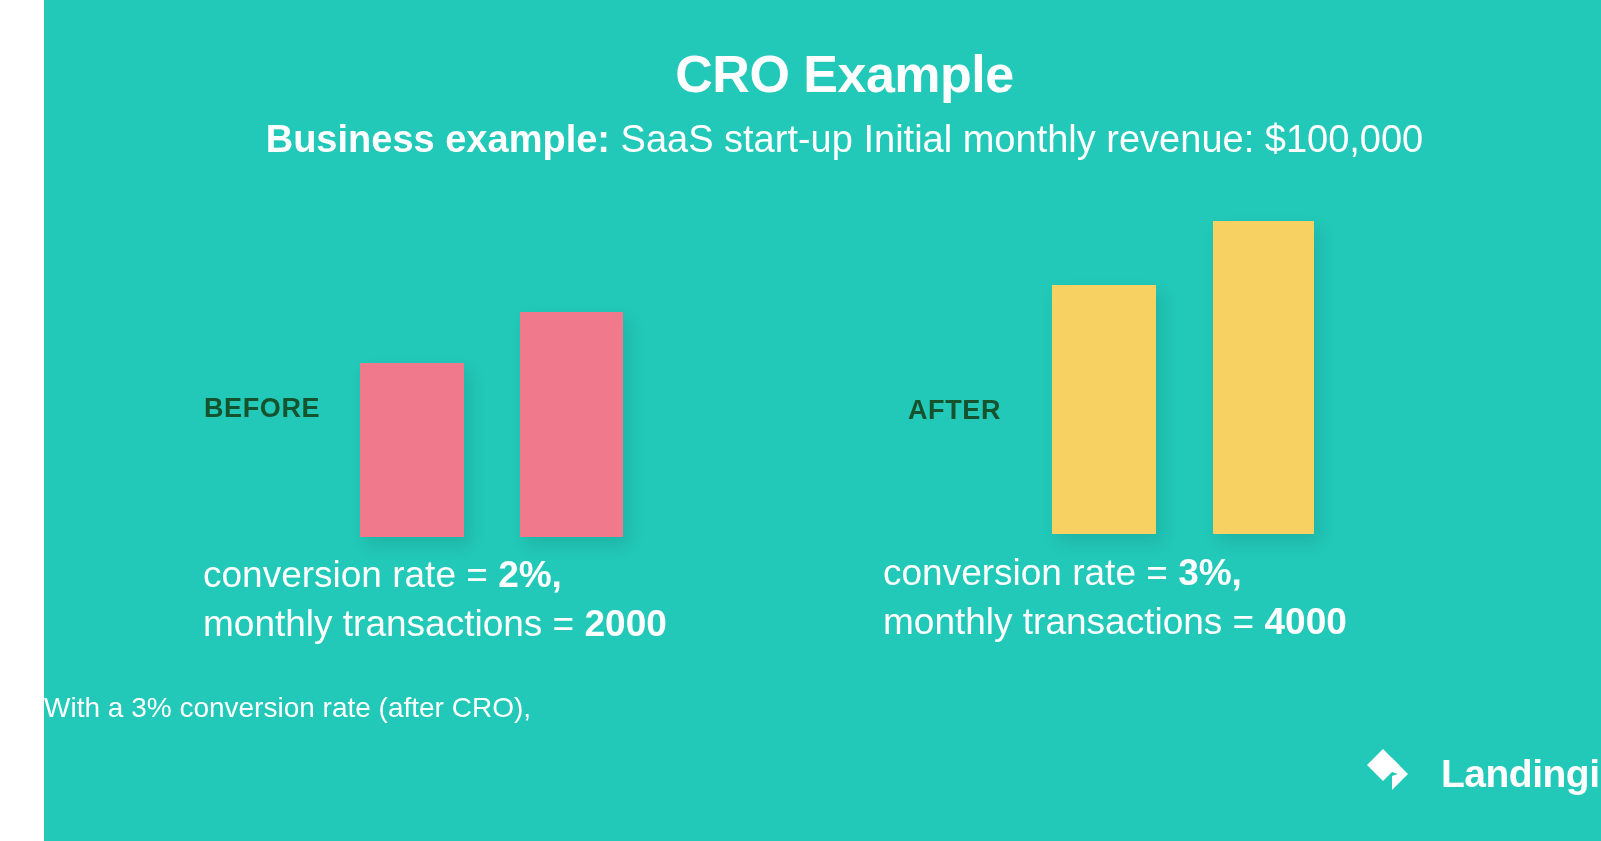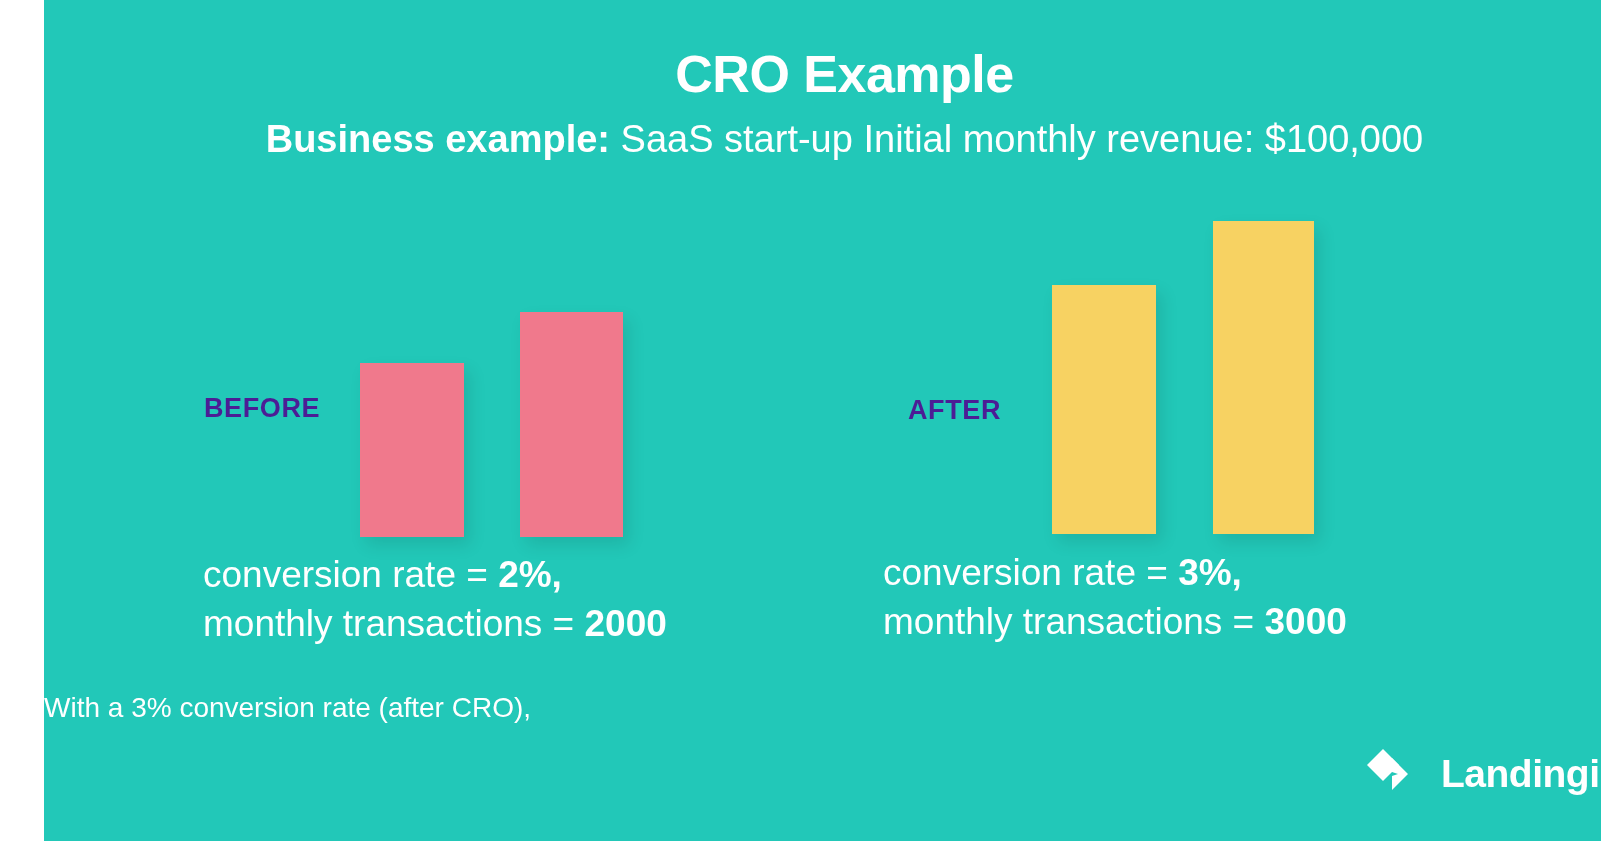--- a/index.html
+++ b/index.html
@@ -45,21 +45,21 @@
   }
   .subtitle .lead {
     font-weight: bold;
   }
 
   
   .group { position: absolute; }
 
   .side-label {
     position: absolute;
-    color: #4c1d95;
+    color: #14532d;
     font-size: 27px;
     font-weight: bold;
     letter-spacing: 0.6px;
   }
   #label-before { left: 160px; top: 393px; }
   #label-after  { left: 864px; top: 395px; }
 
   .bar {
     position: absolute;
     box-shadow: 6px 8px 16px rgba(0, 0, 0, 0.10);
@@ -138,21 +138,21 @@
       <span>monthly transactions = </span><b>2000</b>
     </div>
   </div>
 
   <div class="group">
     <div class="side-label" id="label-after">AFTER</div>
     <div class="bar yellow" id="bar-after-1"></div>
     <div class="bar yellow" id="bar-after-2"></div>
     <div class="stat" id="stat-after">
       <span>conversion rate = </span><b>3%,</b><br>
-      <span>monthly transactions = </span><b>3000</b>
+      <span>monthly transactions = </span><b>4000</b>
     </div>
   </div>
 
   <div class="footnote">
     <span>With a 3% conversion rate (after CRO),</span><br>
   </div>
 
   <div id="logo">
     <svg id="logo-mark" width="50" height="50" viewBox="0 0 50 50">
       <polygon points="17,1 33,17 17,33 1,17" fill="#ffffff"></polygon>

